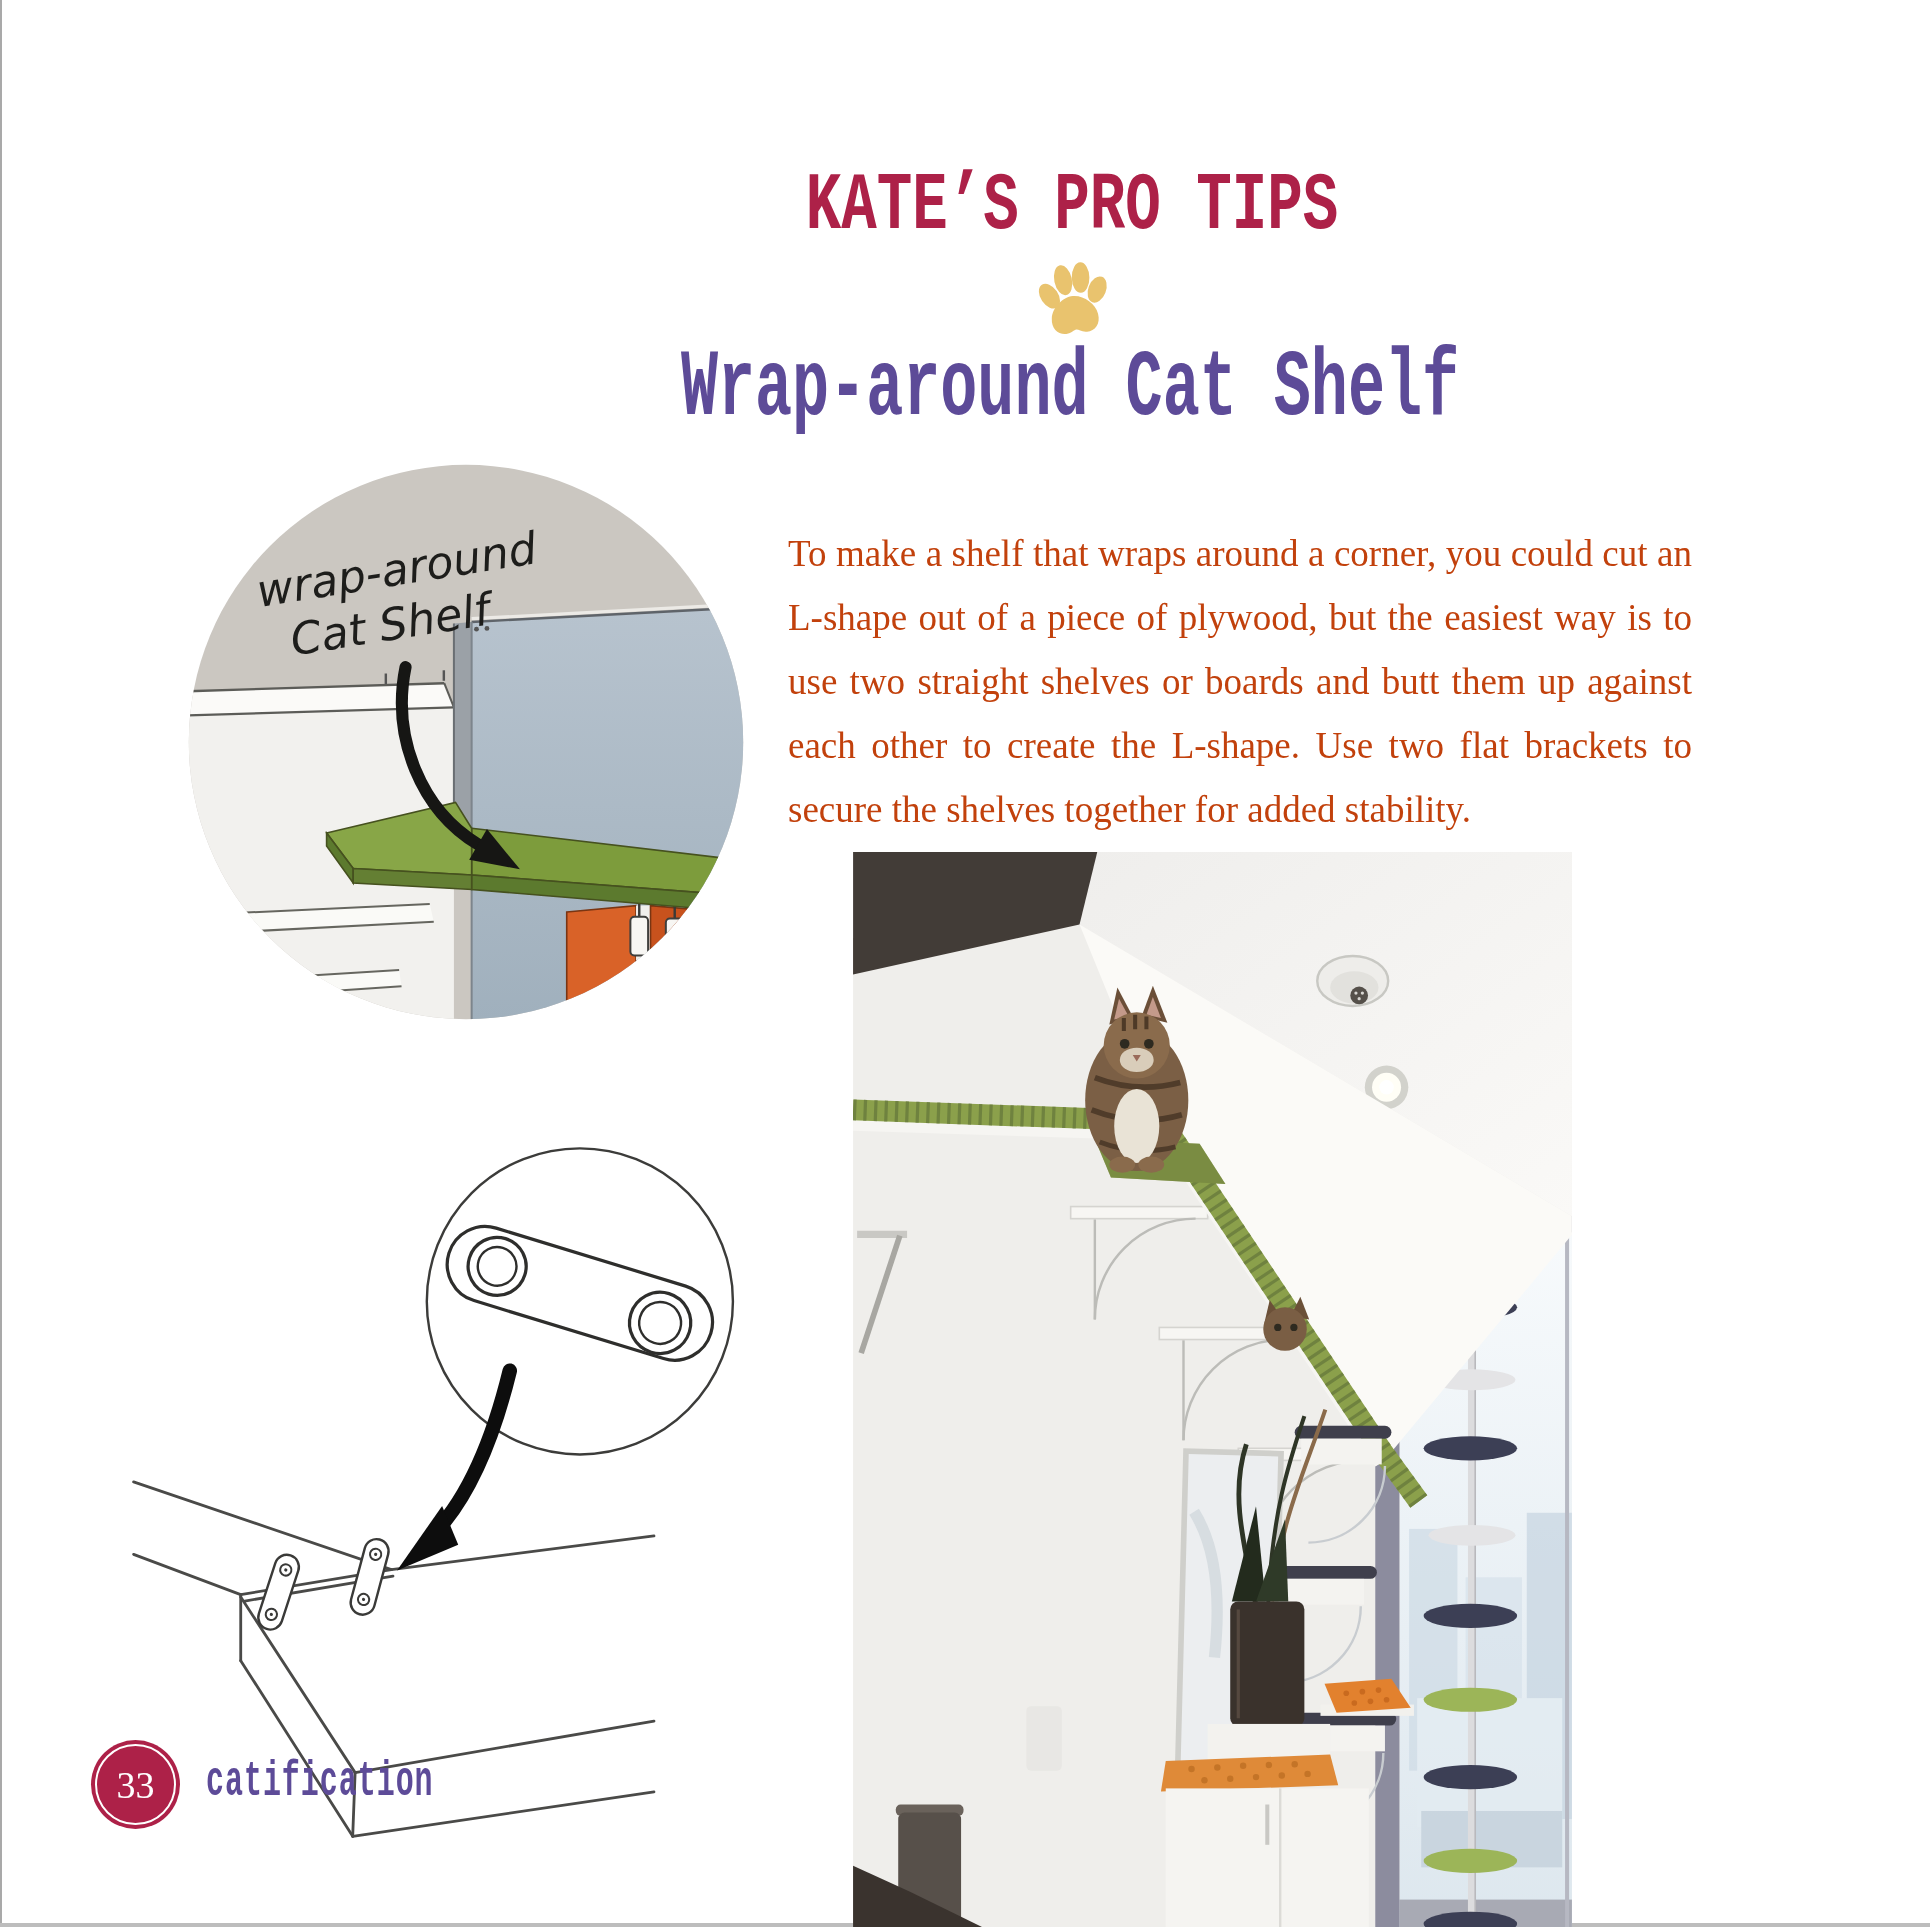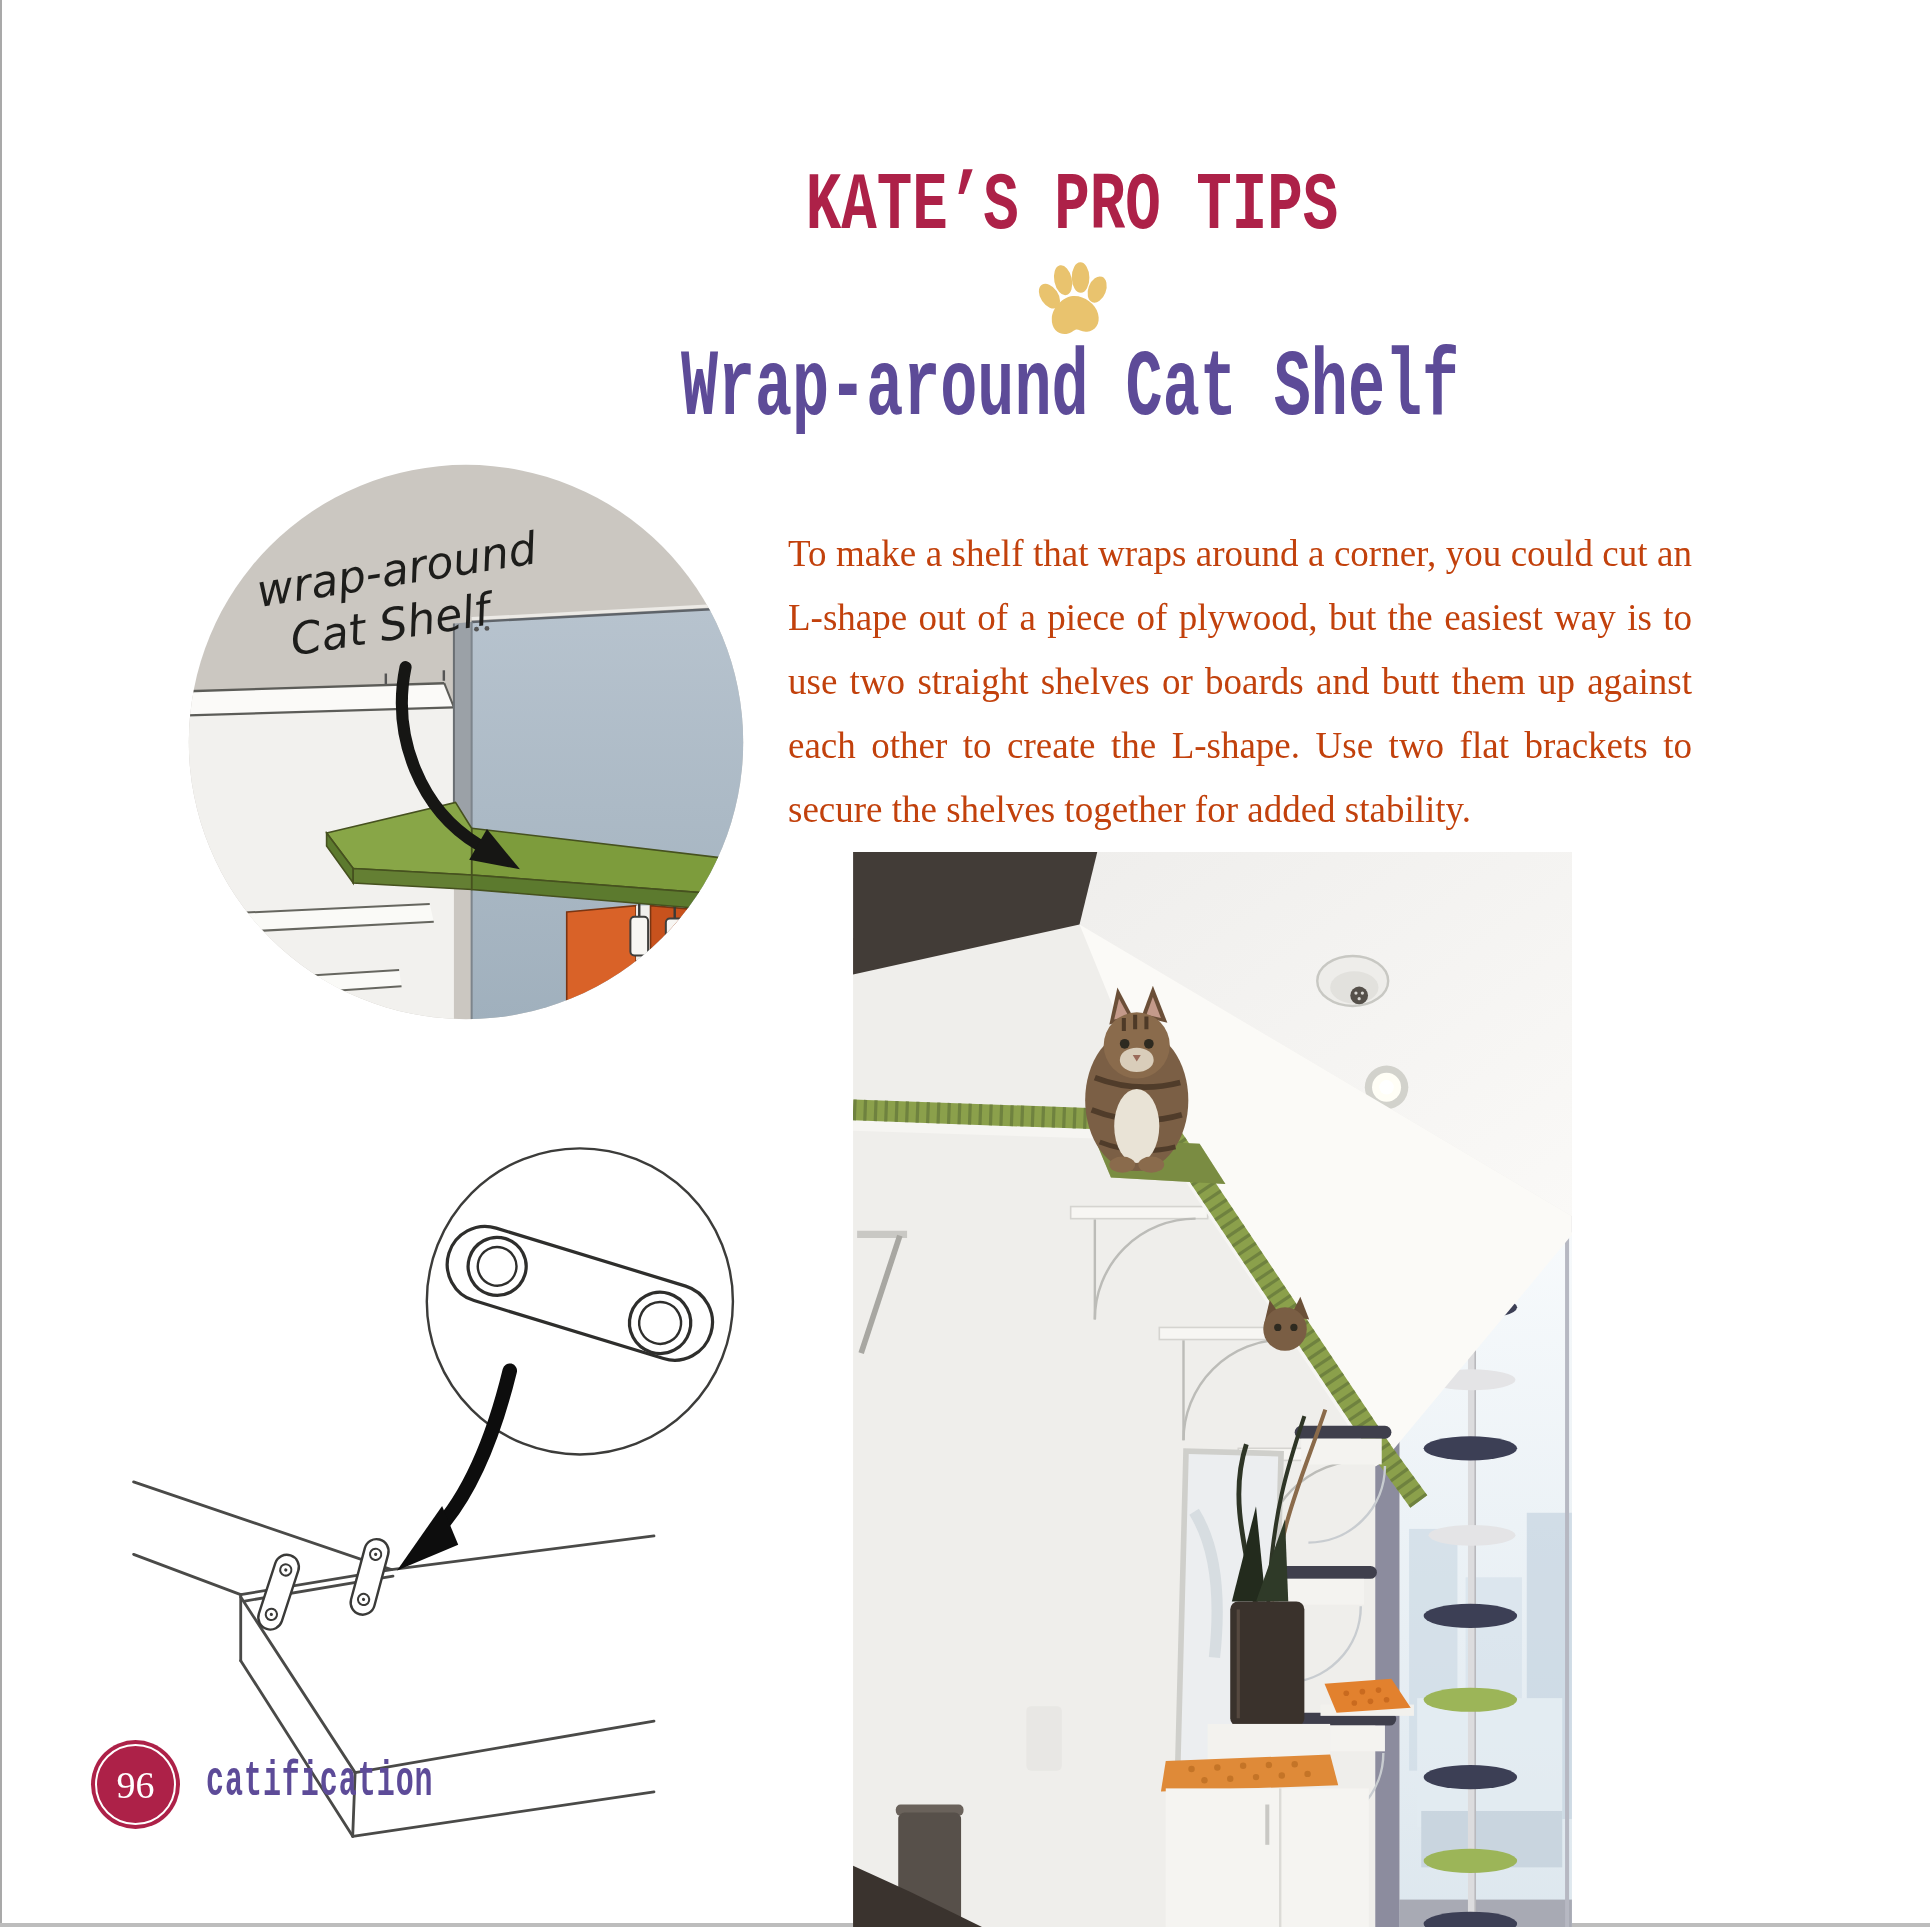--- a/index.html
+++ b/index.html
@@ -406,18 +406,18 @@
       <rect x="56" y="1192" width="78" height="142" rx="8" fill="#57504a"></rect>
     </g>
     <polygon points="0,1334 0,1258 70,1290 160,1334" fill="#3a332e"></polygon>
 
     <rect x="215" y="1060" width="44" height="80" rx="6" fill="#e8e7e4"></rect>
   </g>
 </svg>
 
 <div class="abs badge">
   <div class="badge-ring"></div>
-  <div class="badge-num">96</div>
+  <div class="badge-num">33</div>
 </div>
 <div class="abs book-title">
   <span class="squeeze">catification</span>
 </div>
 
 
 </body></html>

